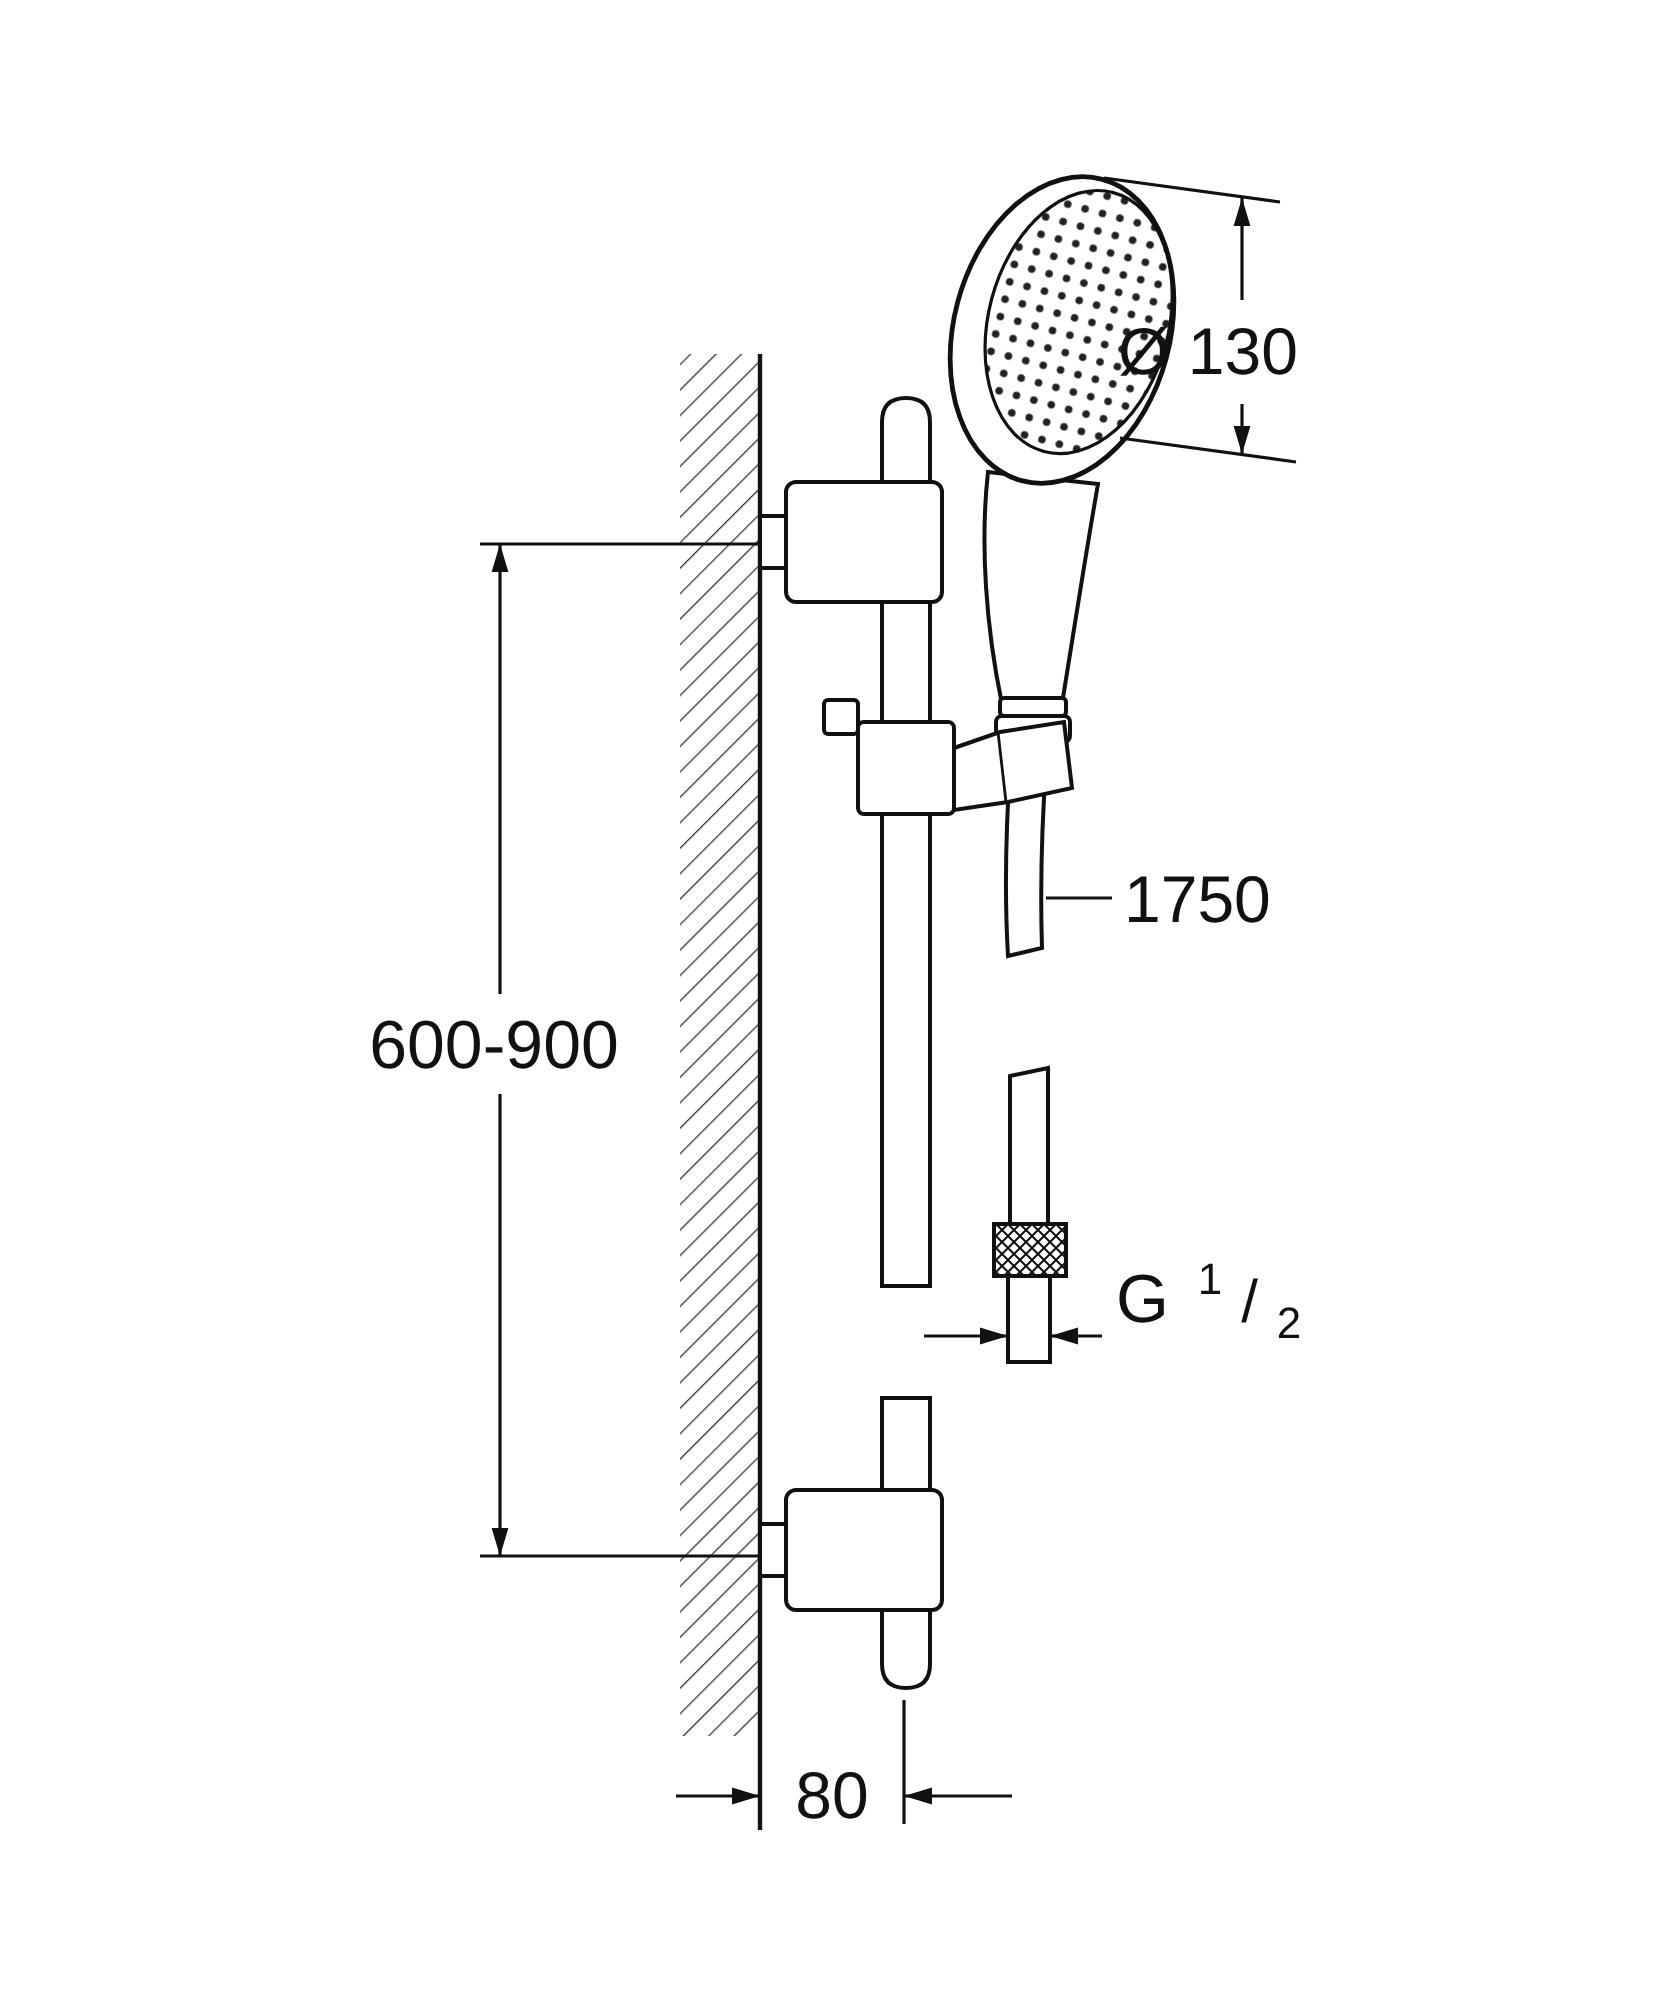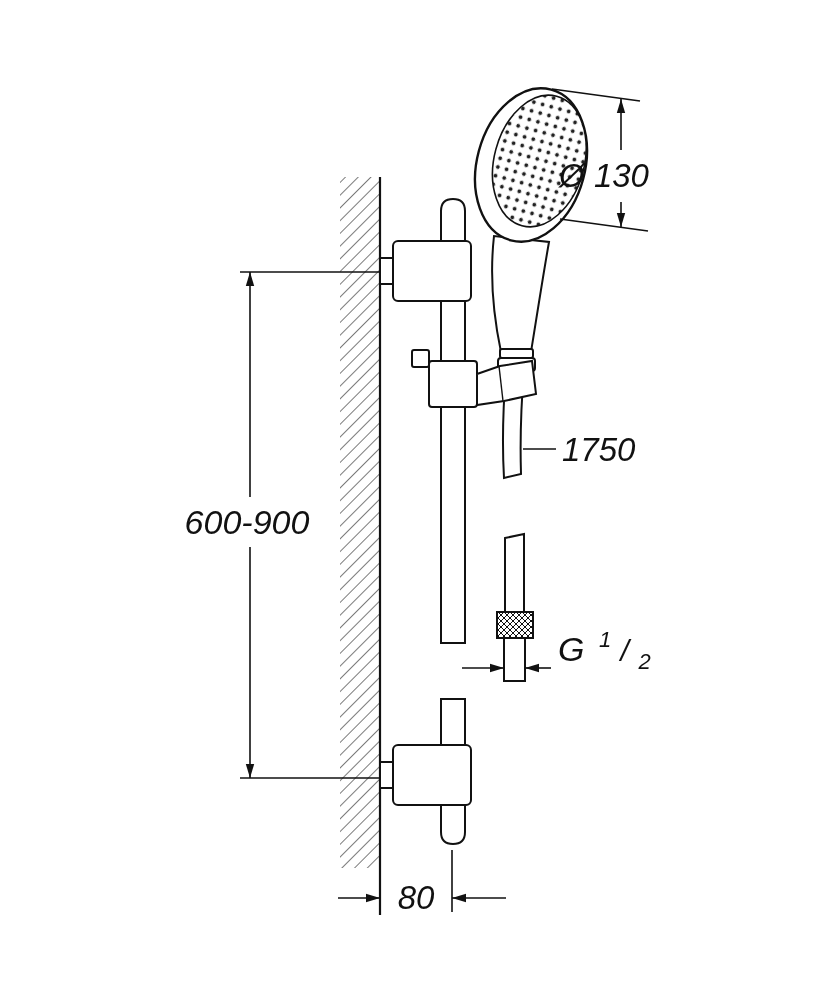--- a/index.html
+++ b/index.html
@@ -1,19 +1,18 @@
 <!DOCTYPE html>
 <html><head>
 <meta charset="utf-8">
 <style>
   html,body{margin:0;padding:0;background:#ffffff;}
   .frame{
     width:677px;height:1000px;position:relative;background:#ffffff;overflow:hidden;
     font-family:"Liberation Sans", sans-serif;
-    font-style:italic;
   }
   svg{display:block;}
   text{fill:#111;font-family:"Liberation Sans", sans-serif;}
   .outline{fill:#ffffff;stroke:#111;stroke-width:2;}
   .thin{fill:none;stroke:#111;stroke-width:1.4;}
   .dim{stroke:#111;stroke-width:1.6;fill:none;}
   .arrow{fill:#111;stroke:none;}
 </style>
 </head>
 <body>

